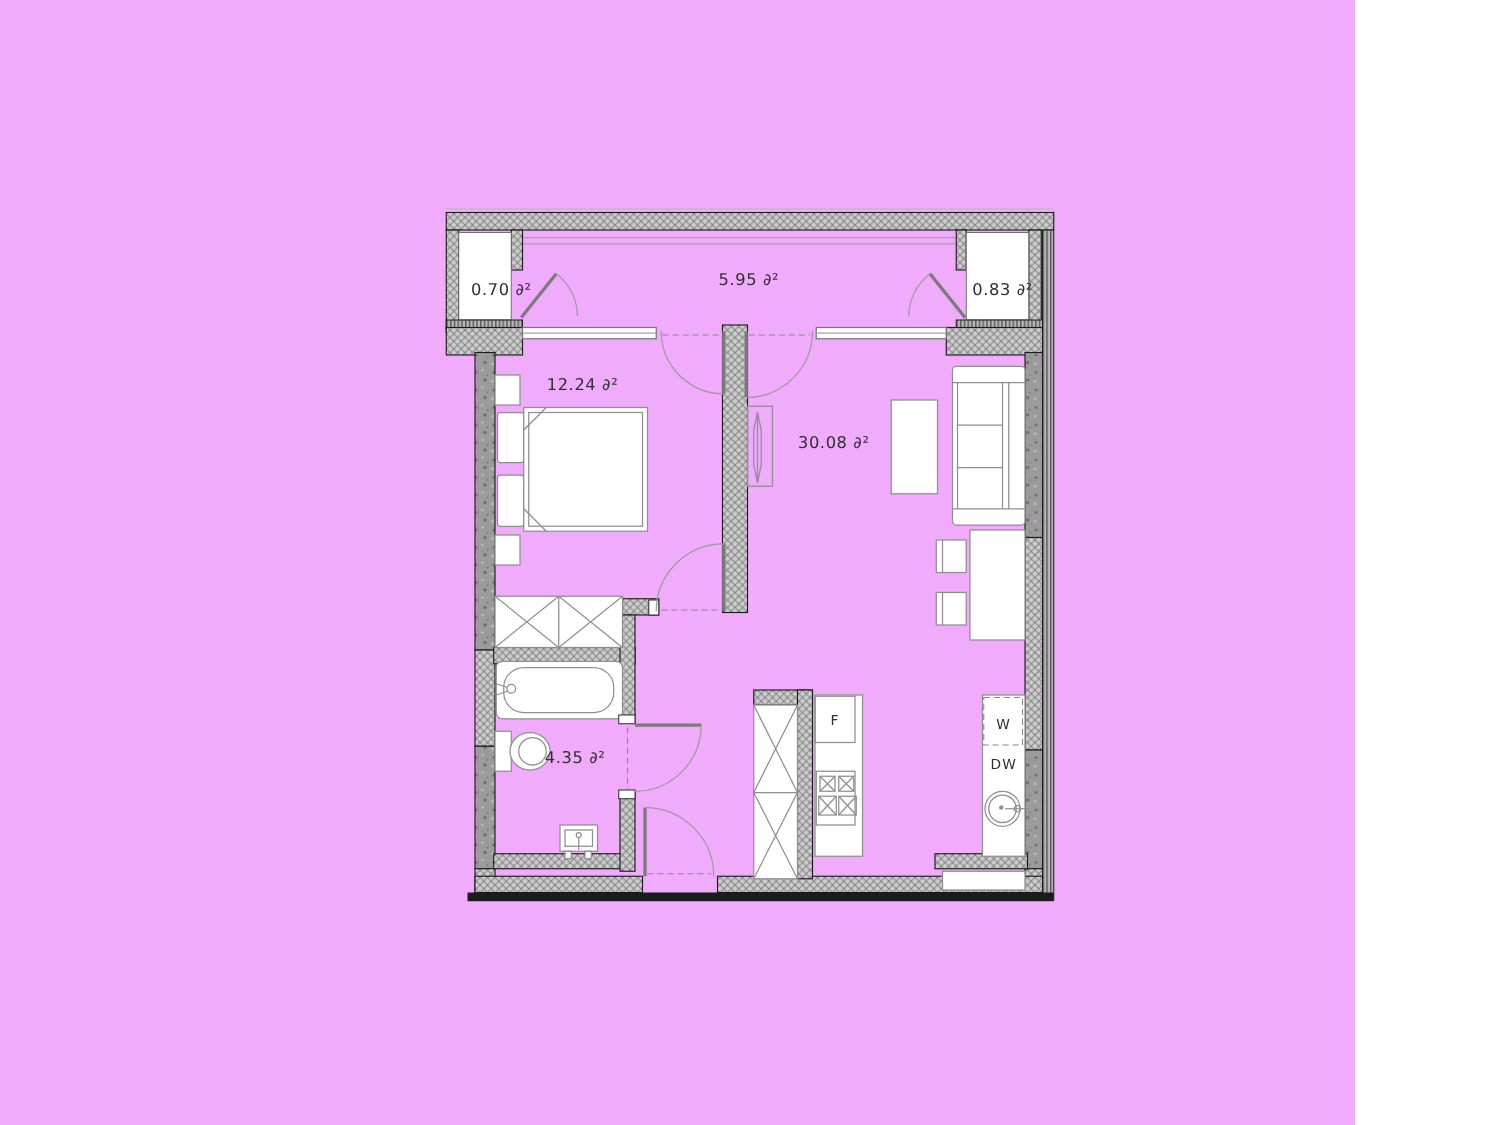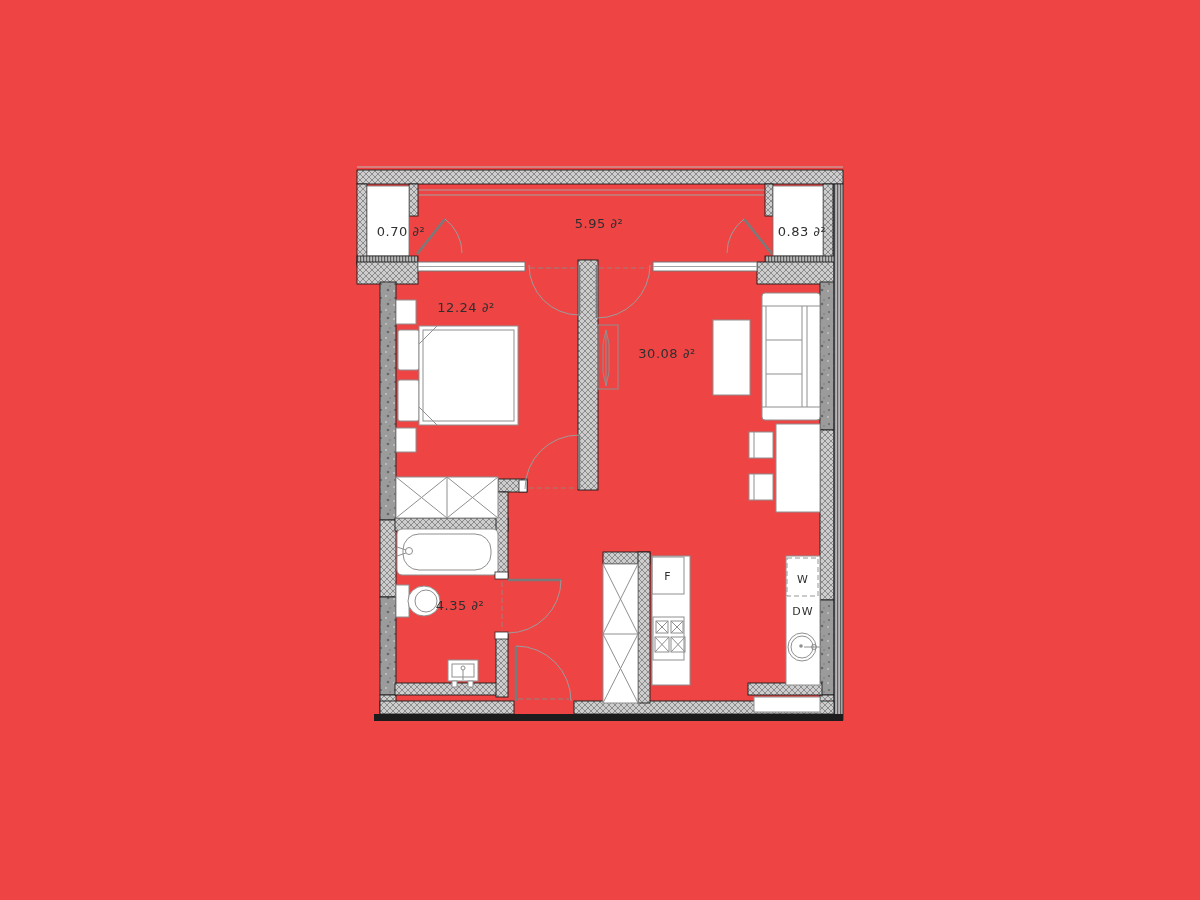--- a/index.html
+++ b/index.html
@@ -1,17 +1,17 @@
 <!DOCTYPE html>
 <html><head>
 <meta charset="utf-8">
 <style>
   html, body { margin: 0; padding: 0; background: #ffffff; }
   .stage {
-    position: relative; width: 1200px; height: 900px; background: #ef4444;
+    position: relative; width: 1084px; height: 900px; background: #f0abfc;
     font-family: "DejaVu Sans", sans-serif; overflow: hidden;
   }
   svg { position: absolute; left: 0; top: 0; }
   text {
     font-family: "DejaVu Sans", sans-serif;
     fill: #2f2f2f; letter-spacing: 0.5px;
   }
   .area-label { font-size: 13px; }
   .appliance-label { font-size: 11px; letter-spacing: 1px; }
   .wall { fill: url(#hatch); stroke: #1c1c1c; stroke-width: 0.9; }

